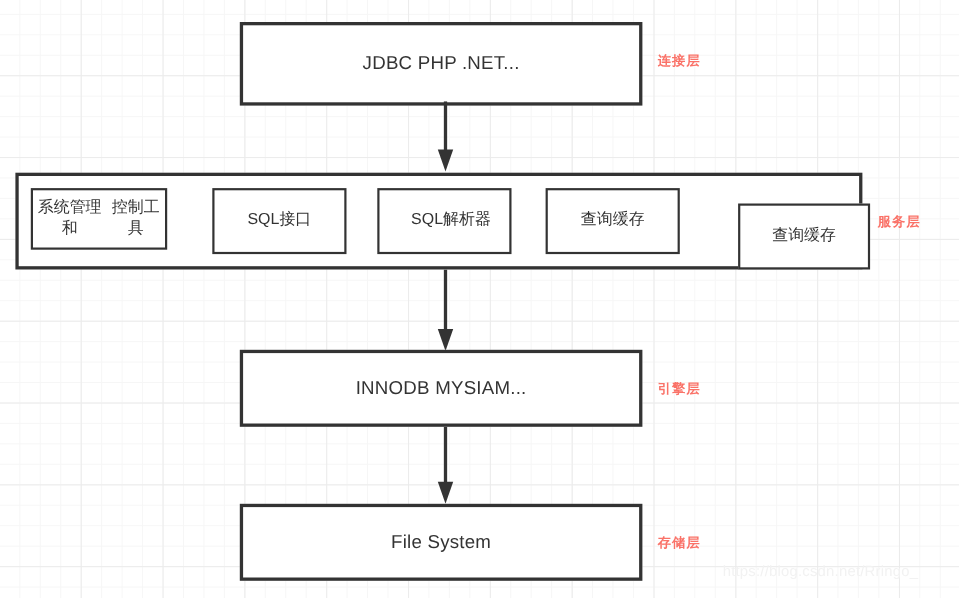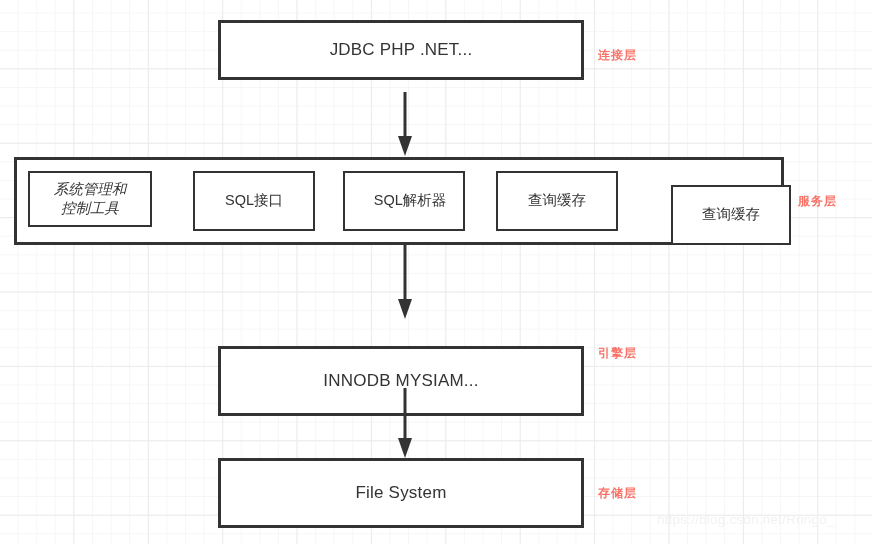--- a/index.html
+++ b/index.html
@@ -76,34 +76,34 @@
     font-size: 13.5px;
     white-space: nowrap;
     letter-spacing: 0.2px;
   }
 </style>
 </head>
 <body>
 
 <div id="canvas">
 
-  <div class="node node-big" style="left:218px; top:20px; width:366px; height:60px;">
+  <div class="node node-big" style="left:218px; top:20px; width:366px; height:76px;">
     <span>JDBC PHP .NET...</span>
   </div>
 
   <div class="layer-label" style="left:598px; top:47px;">连接层</div>
 
   <svg class="arrow" style="left:394px; top:92px;" width="22" height="66" viewBox="0 0 22 66">
     <line x1="11" y1="0" x2="11" y2="52" stroke="#333333" stroke-width="3"></line>
     <polygon points="11,64 4,44 18,44" fill="#333333"></polygon>
   </svg>
 
   <div class="group-box" style="left:14px; top:157px; width:770px; height:88px;"></div>
 
-  <div class="node node-small" style="left:28px; top:171px; width:124px; height:56px; flex-direction:column;font-style:italic;">
+  <div class="node node-small" style="left:28px; top:171px; width:124px; height:56px; ">
     <span>系统管理和</span>
     <span>控制工具</span>
   </div>
 
   <div class="node node-small" style="left:193px; top:171px; width:122px; height:60px;">
     <span>SQL接口</span>
   </div>
 
   <div class="node node-small" style="left:343px; top:171px; width:122px; height:60px;padding-left:12px;">
     <span>SQL解析器</span>
@@ -117,21 +117,21 @@
     <span>查询缓存</span>
   </div>
 
   <div class="layer-label" style="left:798px; top:193px;">服务层</div>
 
   <svg class="arrow" style="left:394px; top:245px;" width="22" height="76" viewBox="0 0 22 76">
     <line x1="11" y1="0" x2="11" y2="62" stroke="#333333" stroke-width="3"></line>
     <polygon points="11,74 4,54 18,54" fill="#333333"></polygon>
   </svg>
 
-  <div class="node node-big" style="left:218px; top:318px; width:366px; height:70px;margin-top:28px;">
+  <div class="node node-big" style="left:218px; top:318px; width:366px; height:70px;">
     <span>INNODB MYSIAM...</span>
   </div>
 
   <div class="layer-label" style="left:598px; top:345px;">引擎层</div>
 
   <svg class="arrow" style="left:394px; top:388px;" width="22" height="72" viewBox="0 0 22 72">
     <line x1="11" y1="0" x2="11" y2="58" stroke="#333333" stroke-width="3"></line>
     <polygon points="11,70 4,50 18,50" fill="#333333"></polygon>
   </svg>
 

